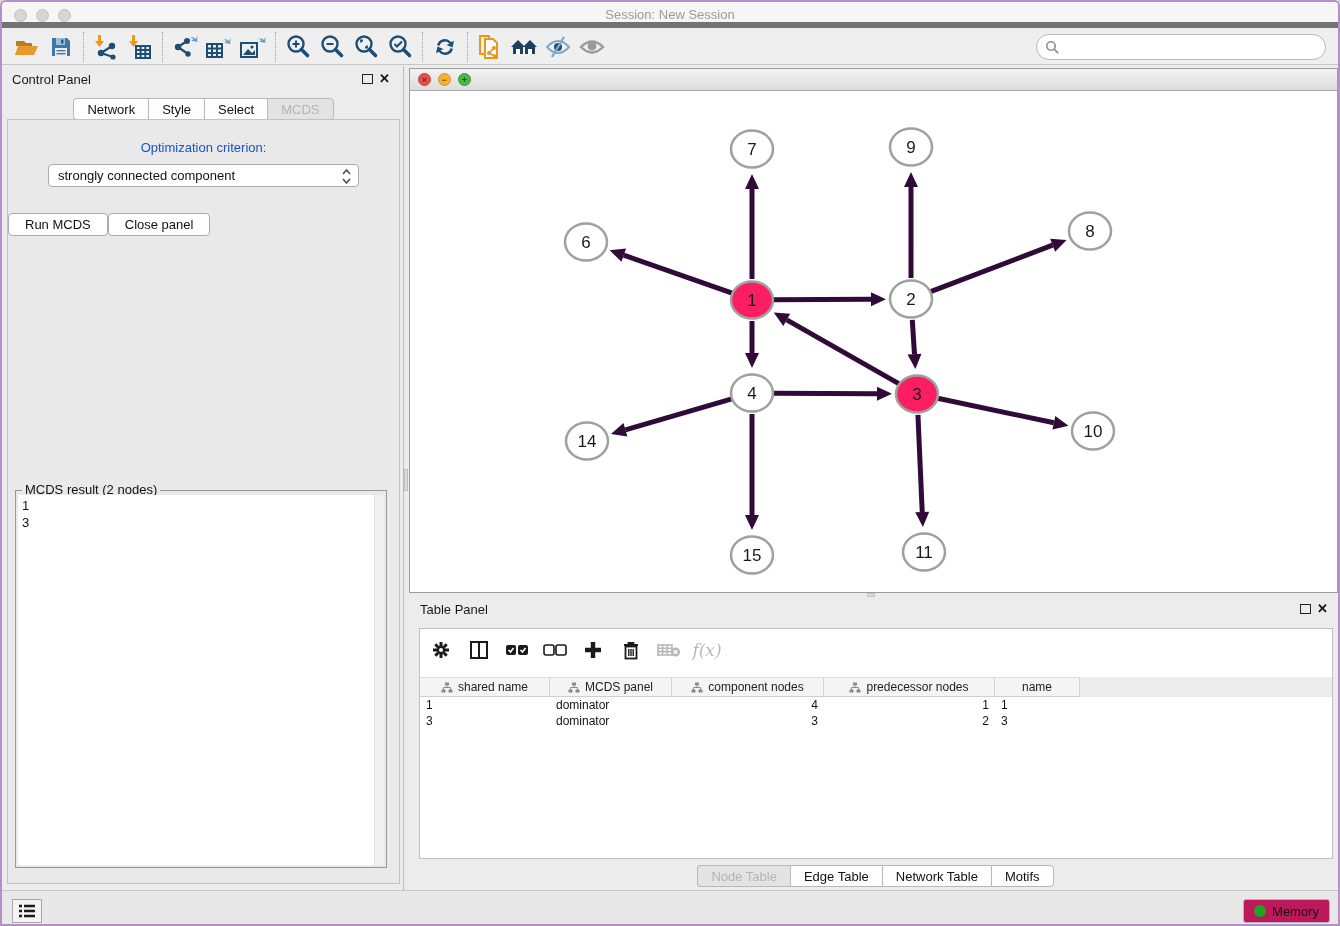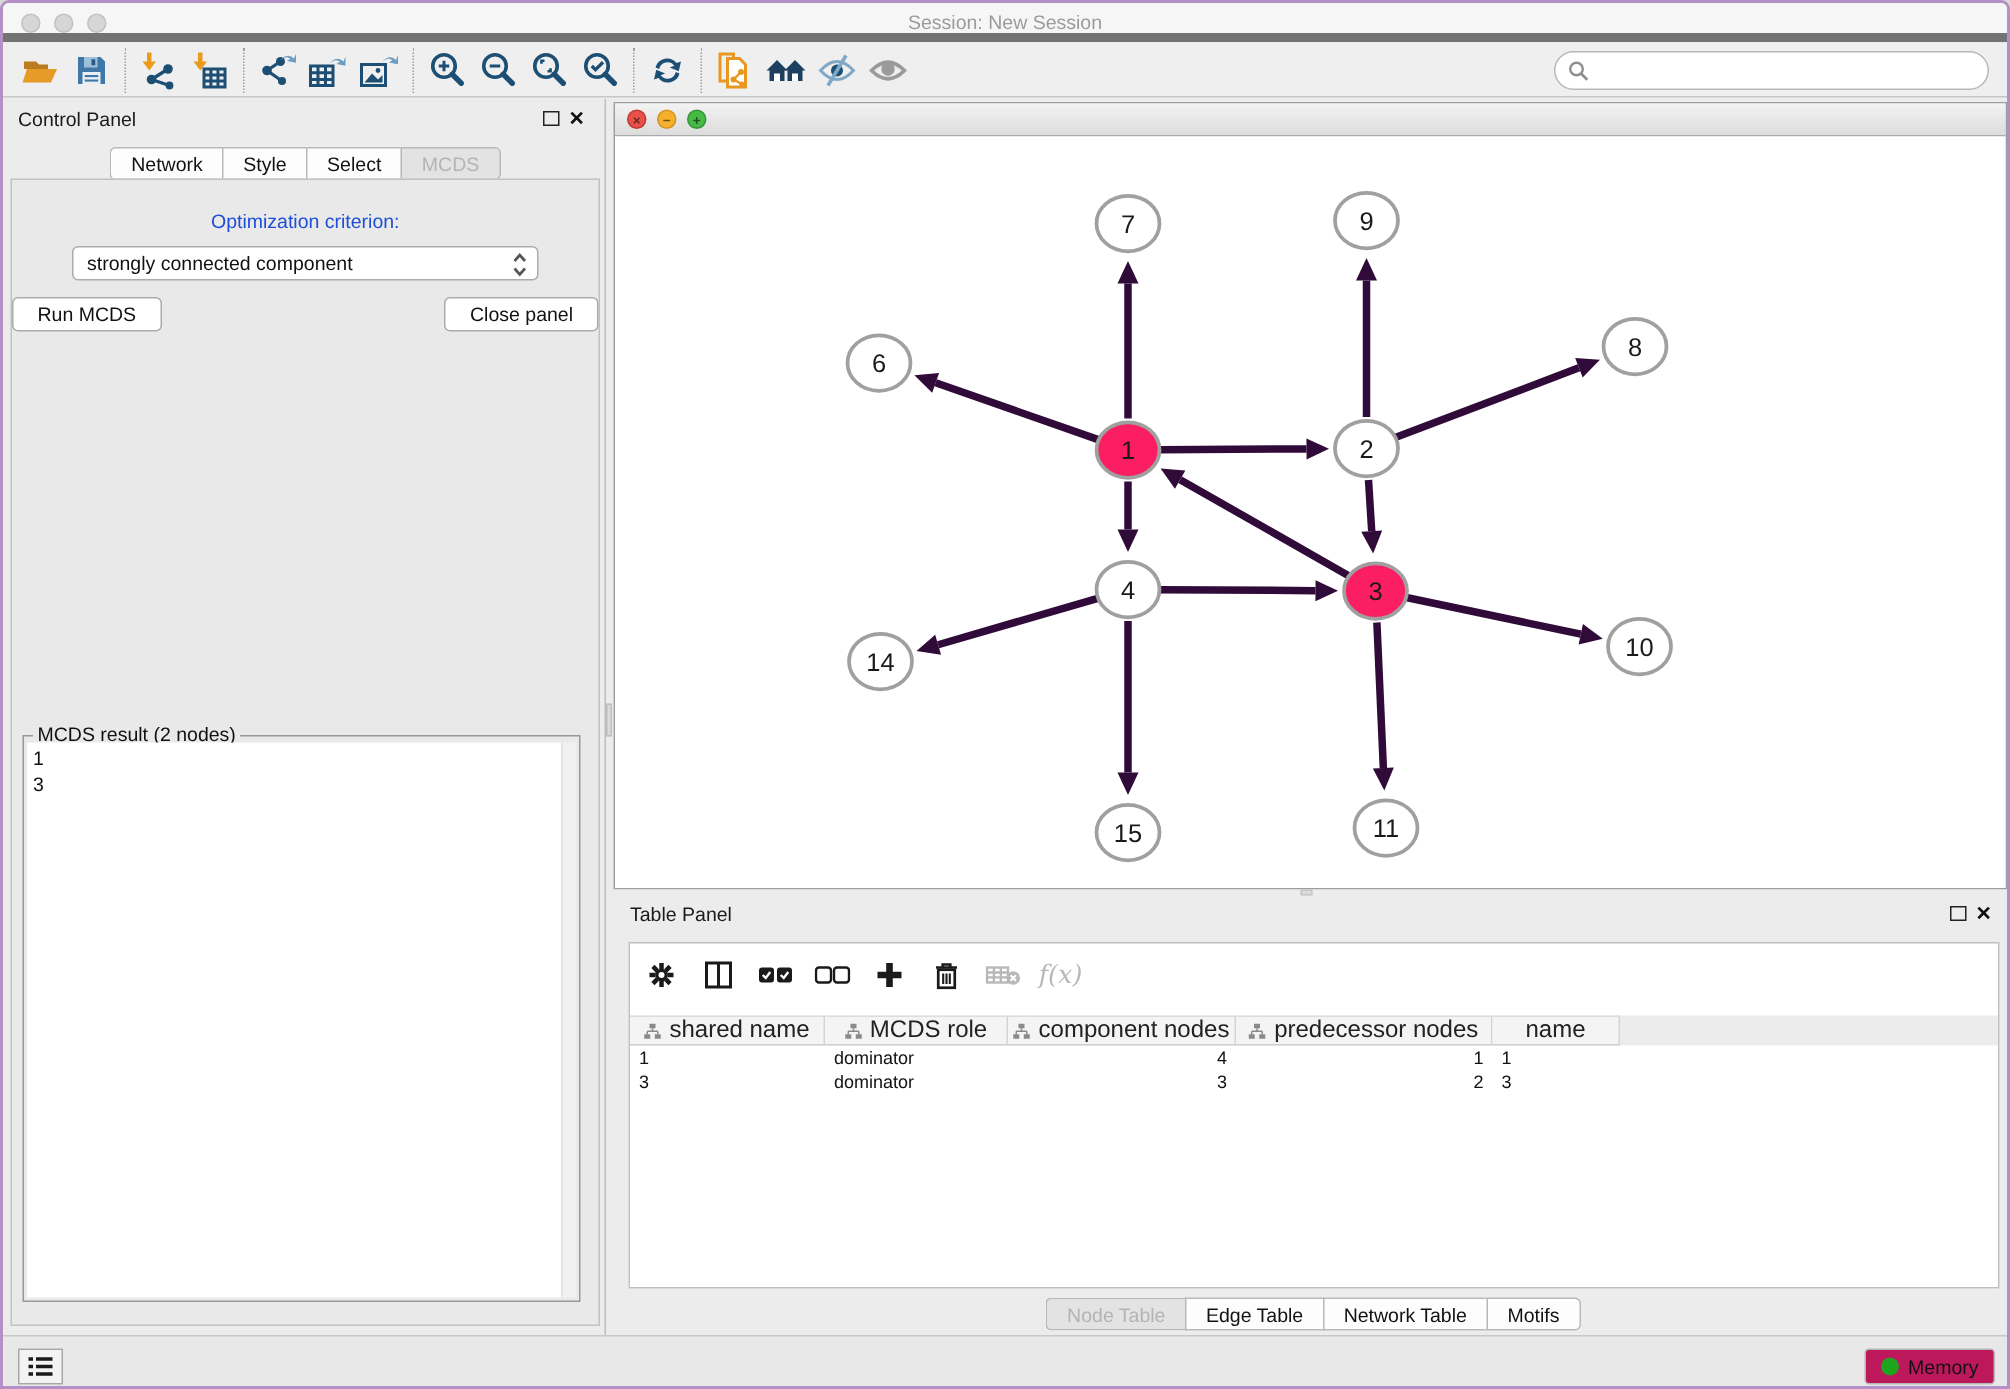--- a/index.html
+++ b/index.html
@@ -34,21 +34,21 @@
   .tab:first-child { border-radius:4px 0 0 4px; }
   .tab:last-child { border-right:1px solid #b9b9b9; border-radius:0 4px 4px 0; }
   .tab.selected { background:#e3e3e3; color:#b4b4b4; }
   .cp-body { position:absolute; left:5px; top:117px; width:393px; height:765px; background:#e9e9e9;
              border:1px solid #c2c2c2; }
   .opt-label { position:absolute; left:0; top:20px; width:100%; text-align:center; font-size:13px; color:#1d4ed8; }
   .dropdown { position:absolute; left:40px; top:44px; width:311px; height:23px; background:#fff;
               border:1px solid #ababab; border-radius:4px; font-size:13px; display:flex; align-items:center;
               padding-left:9px; color:#111; }
   .dd-stepper { position:absolute; right:6px; top:3px; }
-  .cp-buttons { position:absolute; left:0; top:78px; width:100%; display:flex; justify-content:space-between; gap:14px; }
+  .cp-buttons { position:absolute; left:0; top:93px; width:100%; display:flex; justify-content:flex-start; }
   .btn { height:23px; padding:0 16px; background:#fff; border:1px solid #ababab; border-radius:4px;
          font-size:13px; color:#111; display:flex; align-items:center; }
   .result-box { position:absolute; left:7px; top:370px; width:372px; height:378px; border:1px solid #989898;
                 background:#e9e9e9; }
   .result-legend { position:absolute; left:6px; top:-9px; background:#e9e9e9; padding:0 3px; font-size:13px; color:#111; }
   .result-text { position:absolute; left:2px; top:4px; right:12px; bottom:2px; background:#fff;
                  font-size:13px; color:#111; padding:2px 4px; line-height:17px; }
   .result-scroll { position:absolute; right:2px; top:4px; width:10px; bottom:2px; background:#f1f1f1;
                    border-left:1px solid #e0e0e0; }
 
@@ -70,21 +70,21 @@
   .net-canvas { position:absolute; left:0; top:22px; width:927px; height:501px; background:#fff; }
 
   
   .tp-header { position:absolute; left:407px; top:594px; width:933px; height:26px; }
   .tp-inner { position:absolute; left:417px; top:626px; width:914px; height:231px; background:#fff;
               border:1px solid #c0c0c0; }
   .tp-toolbar { position:absolute; left:8px; top:4px; height:34px; display:flex; align-items:center; gap:12px; }
   .tp-tool { width:26px; height:26px; display:flex; align-items:center; justify-content:center; }
   .tbl-header { position:absolute; left:0; top:48px; width:100%; height:20px; background:#ececec; display:flex; }
   .th-cell { height:20px; background:#f4f4f4; border-right:1px solid #d4d4d4; border-top:1px solid #ddd;
-             border-bottom:1px solid #cfcfcf; font-size:16px; color:#222; display:flex; align-items:center;
+             border-bottom:1px solid #cfcfcf; font-size:12px; color:#222; display:flex; align-items:center;
              justify-content:center; gap:5px; }
   .tbl-row { position:absolute; width:100%; height:16px; display:flex; font-size:12px; color:#111; }
   .td { padding:0 6px; display:flex; align-items:center; }
   .bottom-tabs { position:absolute; left:407px; top:863px; width:933px; display:flex; justify-content:center; }
 
   
   .statusbar { position:absolute; left:0; top:888px; width:100%; height:36px; background:#e8e8e8;
                border-top:1px solid #c8c8c8; }
   .list-btn { position:absolute; left:10px; top:8px; width:30px; height:24px; background:#f3f3f3;
               border:1px solid #a8a8a8; display:flex; align-items:center; justify-content:center; }
@@ -425,21 +425,21 @@
           </svg>
           <span>shared name</span>
         </div>
         <div class="th-cell" style="width: 122px;">
           <svg width="12" height="11" viewBox="0 0 12 11">
             <rect x="4" y="0.5" width="4" height="3" fill="#8a8a8a"></rect>
             <path d="M6 3.5 v2 M2.5 5.5 h7 M2.5 5.5 v2 M9.5 5.5 v2" stroke="#8a8a8a" stroke-width="1" fill="none"></path>
             <rect x="0.5" y="7.5" width="4" height="3" fill="#8a8a8a"></rect>
             <rect x="7.5" y="7.5" width="4" height="3" fill="#8a8a8a"></rect>
           </svg>
-          <span>MCDS role</span>
+          <span>MCDS panel</span>
         </div>
         <div class="th-cell" style="width: 152px;">
           <svg width="12" height="11" viewBox="0 0 12 11">
             <rect x="4" y="0.5" width="4" height="3" fill="#8a8a8a"></rect>
             <path d="M6 3.5 v2 M2.5 5.5 h7 M2.5 5.5 v2 M9.5 5.5 v2" stroke="#8a8a8a" stroke-width="1" fill="none"></path>
             <rect x="0.5" y="7.5" width="4" height="3" fill="#8a8a8a"></rect>
             <rect x="7.5" y="7.5" width="4" height="3" fill="#8a8a8a"></rect>
           </svg>
           <span>component nodes</span>
         </div>

